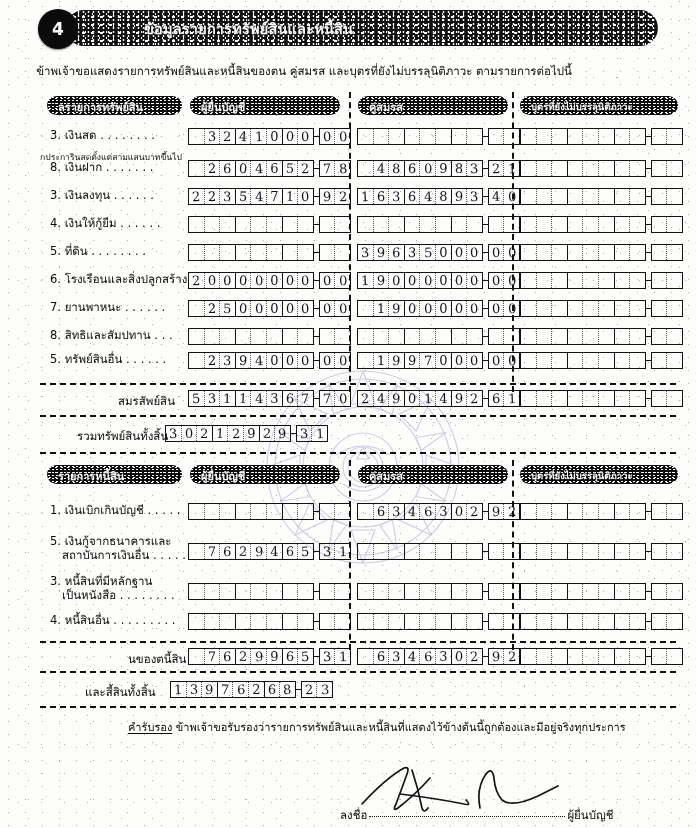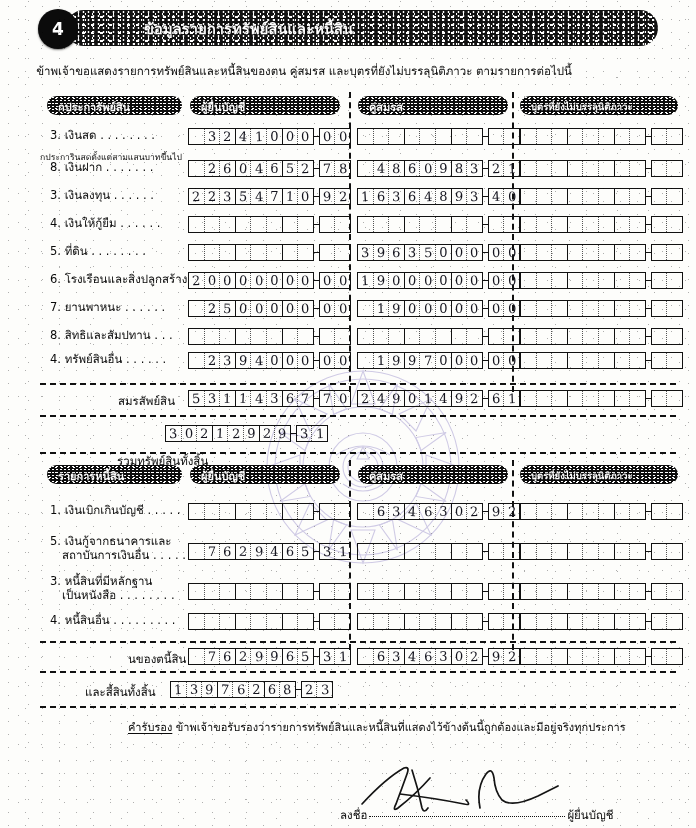--- a/index.html
+++ b/index.html
@@ -171,21 +171,21 @@
     <div class="hdr">
       <div class="hdr-bar">
         <div class="hdr-title">ข้อมูลรายการทรัพย์สินและหนี้สิน</div>
       </div>
       <div class="hdr-badge">4</div>
     </div>
 
     <div class="intro">ข้าพเจ้าขอแสดงรายการทรัพย์สินและหนี้สินของตน  คู่สมรส  และบุตรที่ยังไม่บรรลุนิติภาวะ  ตามรายการต่อไปนี้</div>
 
     <div class="pill" style="left:47px;top:96px;width:135px;">
-      <span>กประการัพย์สิน</span>
+      <span>ลรายการทรัพย์สิน</span>
     </div>
     <div class="pill" style="left:190px;top:96px;width:150px;">
       <span>ผู้ยื่นบัญชี</span>
     </div>
     <div class="pill" style="left:358px;top:96px;width:150px;">
       <span>คู่สมรส</span>
     </div>
     <div class="pill" style="left:520px;top:96px;width:158px;">
       <span style="font-size:9.5px;top:3px;">บุตรที่ยังไม่บรรลุนิติภาวะ</span>
     </div>
@@ -815,21 +815,21 @@
             <div class="cell solid"></div>
             <div class="cell"></div>
             <div class="cell"></div>
           </div>
           <div class="dash"></div>
           <div class="satang">
             <div class="cell"></div>
             <div class="cell"></div>
           </div>
         </div>
-        <div class="rlabel" style="left: 50px; top: 353px;">4. ทรัพย์สินอื่น . . . . . .</div>
+        <div class="rlabel" style="left: 50px; top: 353px;">5. ทรัพย์สินอื่น . . . . . .</div>
         <div class="grp" style="left: 188px; top: 352px;">
           <div class="baht">
             <div class="cell"></div>
             <div class="cell">
               <span class="dig" style="transform: rotate(-1deg);">2</span>
             </div>
             <div class="cell solid">
               <span class="dig" style="transform: rotate(1deg);">3</span>
             </div>
             <div class="cell">
@@ -996,21 +996,21 @@
             <div class="cell solid"></div>
             <div class="cell"></div>
             <div class="cell"></div>
           </div>
           <div class="dash"></div>
           <div class="satang">
             <div class="cell"></div>
             <div class="cell"></div>
           </div>
         </div>
-        <div class="tlabel" style="left: 77px; top: 452px; margin-left: 40px;">รวมทรัพย์สินทั้งสิ้น</div>
+        <div class="tlabel" style="left: 77px; top: 427px;">รวมทรัพย์สินทั้งสิ้น</div>
         <div class="grp" style="left: 165px; top: 425px;">
           <div class="baht">
             <div class="cell">
               <span class="dig" style="transform: rotate(-3deg);">3</span>
             </div>
             <div class="cell">
               <span class="dig" style="transform: rotate(-1deg);">0</span>
             </div>
             <div class="cell solid">
               <span class="dig" style="transform: rotate(1deg);">2</span>

